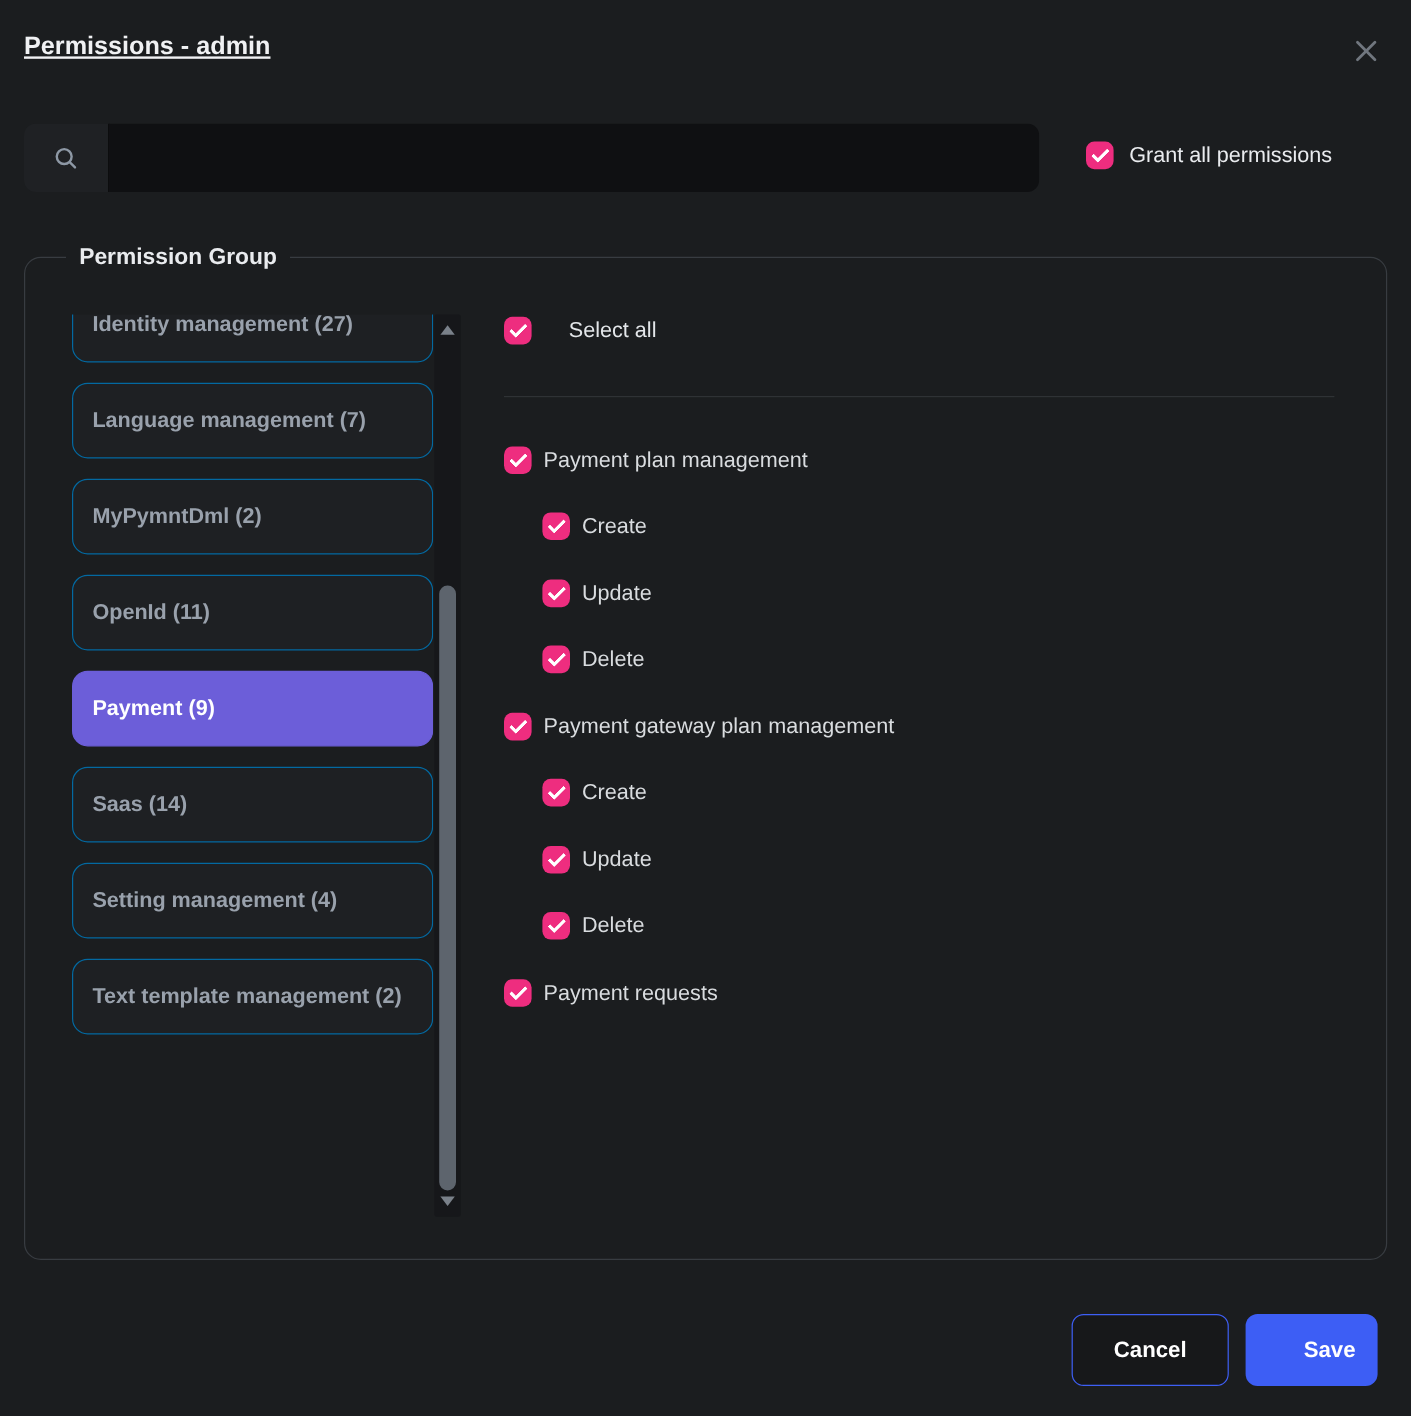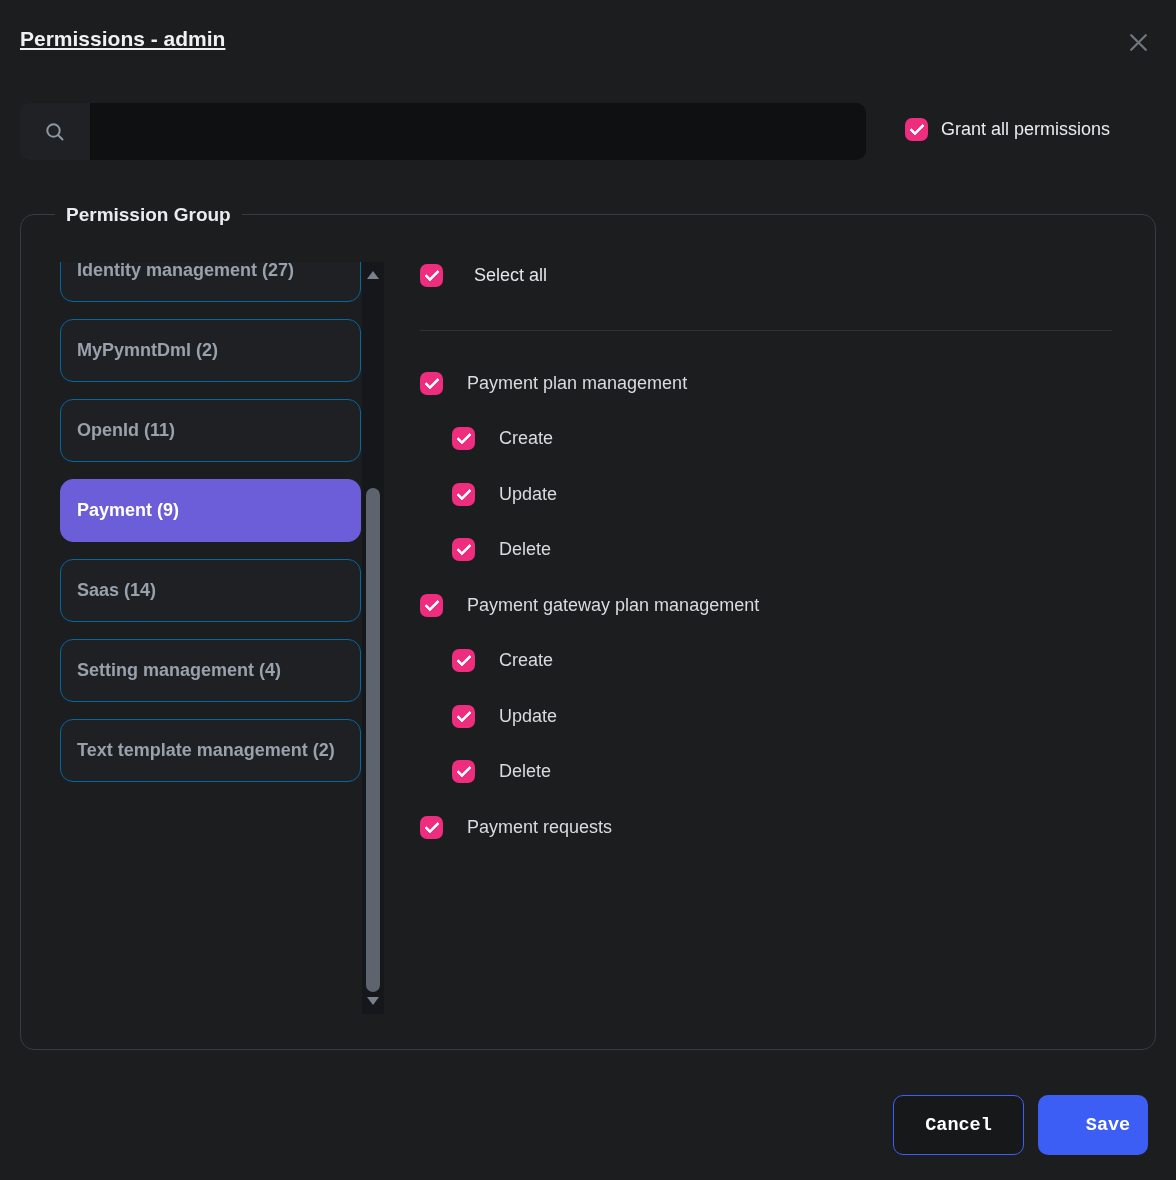--- a/index.html
+++ b/index.html
@@ -36,26 +36,26 @@
   .scrollbar{position:absolute;left:362px;top:262px;width:22px;height:752px;background:#16171a;border-radius:2px;}
   .sb-up{position:absolute;left:5px;top:9px;width:0;height:0;border-left:6px solid transparent;border-right:6px solid transparent;border-bottom:8px solid #7a818a;}
   .sb-down{position:absolute;left:5px;bottom:9px;width:0;height:0;border-left:6px solid transparent;border-right:6px solid transparent;border-top:8px solid #7a818a;}
   .sb-thumb{position:absolute;left:4px;top:226px;width:14px;height:504px;background:#5d646d;border-radius:7px;}
 
   
   .select-all-row{position:absolute;left:420px;top:264px;display:flex;align-items:center;gap:31px;cursor:pointer;}
   .select-all-row .lbl{font-size:18px;color:#e3e6e9;}
   .panel-divider{position:absolute;left:420px;top:330px;width:692px;height:1px;background:#2f3235;}
   .perm-rows{position:absolute;left:420px;top:371px;width:692px;}
-  .perm-row{display:flex;align-items:center;gap:24px;height:24px;margin-bottom:31.5px;cursor:pointer;}
+  .perm-row{display:flex;align-items:center;gap:10px;height:24px;margin-bottom:31.5px;cursor:pointer;}
   .perm-row .lbl{font-size:18px;color:#d9dcdf;}
   .perm-row.indent{margin-left:32px;}
 
   
-  .btn{position:absolute;top:1095px;height:60px;border-radius:10px;font-size:18.5px;font-weight:700;color:#ffffff;display:flex;align-items:center;justify-content:center;cursor:pointer;box-sizing:border-box;font-family:Liberation Mono, monospace;}
+  .btn{position:absolute;top:1095px;height:60px;border-radius:10px;font-size:18.5px;font-weight:700;color:#ffffff;display:flex;align-items:center;justify-content:center;cursor:pointer;box-sizing:border-box;font-family:Liberation Sans, sans-serif;}
   .btn-cancel{left:893px;width:131px;background:#17181a;border:1.5px solid #3e5ff5;}
   .btn-save{left:1038px;width:110px;background:#3d5ef5;border:none;padding-left:36px;}
 </style>
 </head>
 <body>
 
 <div class="dialog">
 
   <div class="title">Permissions - admin</div>
 
@@ -81,20 +81,21 @@
     <span class="lbl">Grant all permissions</span>
   </div>
 
   <fieldset class="group-box">
     <legend>Permission Group</legend>
   </fieldset>
 
   <div class="group-viewport">
     <div class="group-inner">
       <div class="group-item"><span>Identity management (27)</span></div>
+      <div class="group-item"><span>Language management (7)</span></div>
       <div class="group-item"><span>MyPymntDml (2)</span></div>
       <div class="group-item"><span>OpenId (11)</span></div>
       <div class="group-item selected"><span>Payment (9)</span></div>
       <div class="group-item"><span>Saas (14)</span></div>
       <div class="group-item"><span>Setting management (4)</span></div>
       <div class="group-item"><span>Text template management (2)</span></div>
     </div>
   </div>
 
   <div class="scrollbar">

